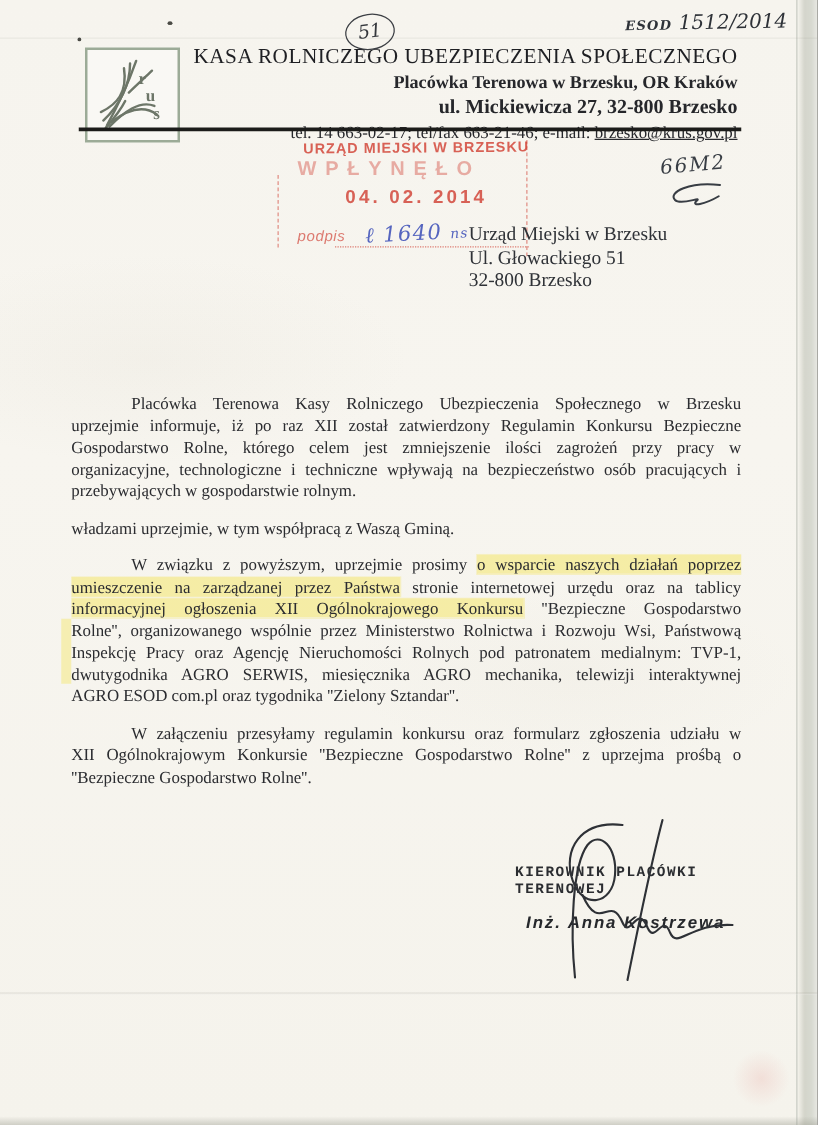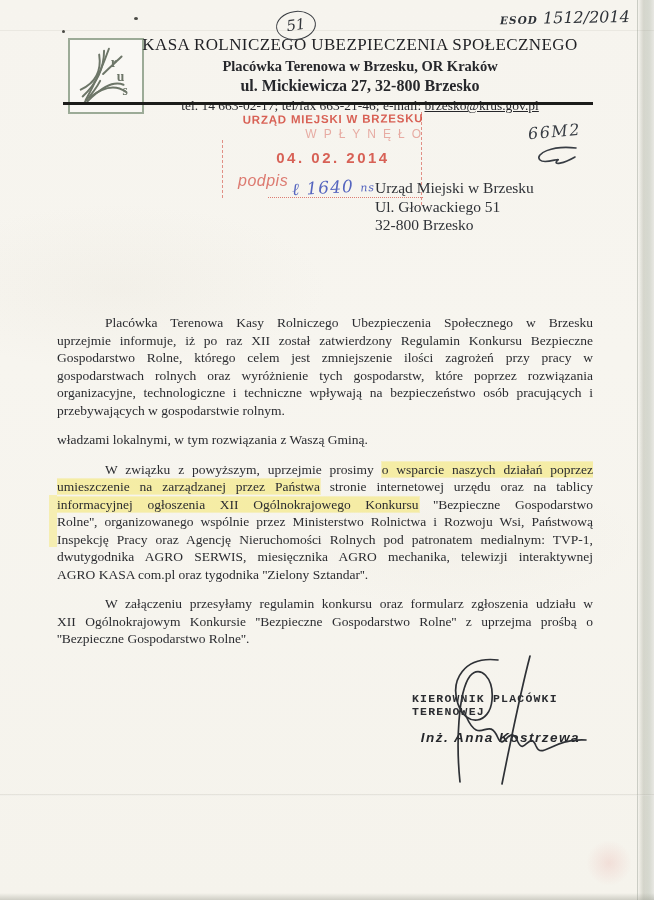--- a/index.html
+++ b/index.html
@@ -21,42 +21,42 @@
     background:linear-gradient(180deg, rgba(130,132,120,0) 0%, rgba(150,152,140,0.4) 100%);}
   .crease{left:0; top:794px; width:654px; height:2px;
     background:linear-gradient(180deg, rgba(140,138,125,0.22), rgba(255,255,255,0.25));}
   .crease2{left:0; top:30px; width:654px; height:1px; background:rgba(150,148,135,0.12);}
   .speck{background:#4a4a45; border-radius:50%;}
   .smudge{right:22px; top:840px; width:46px; height:46px; border-radius:50%;
     background:radial-gradient(circle, rgba(225,130,125,0.18), transparent 70%);}
   
   .logo-box{left:68px; top:38px; width:72px; height:72px;
     border:2px solid #9cab97; background:rgba(255,255,255,0.35);}
-  .letterhead{left:130px; top:34px; width:460px; text-align:center; line-height:1.25;}
+  .letterhead{left:130px; top:34px; width:460px; text-align:right; line-height:1.25;}
   .org-name{font-size:17px; letter-spacing:0.4px; color:#1e1f23;}
   .org-branch{font-size:14.5px; font-weight:bold; margin-top:2px;}
   .org-address{font-size:16px; font-weight:bold; margin-top:1px;}
   .org-contact{font-size:13.5px; margin-top:2px;}
   .org-contact .email{text-decoration:underline;}
   .rule{left:63px; top:102px; width:530px; height:2.5px; background:#1c1c1a;}
   .esod{left:500px; top:8px; width:140px; font-style:italic; color:#2e3238;
     transform:rotate(-1deg); font-size:16px; font-family:"DejaVu Serif",serif;}
   .esod .pfx{font-size:10.5px; letter-spacing:1px; font-weight:bold;}
   .circled-num{left:276px; top:11px; width:38px; height:27px; border:1.6px solid #3c3f44;
     border-radius:50%; transform:rotate(-8deg); text-align:center; line-height:26px;
     font-size:15px; font-style:italic; color:#34373c; font-family:"DejaVu Serif",serif;}
   
   .stamp{color:#d94f44; font-family:"Liberation Sans",sans-serif;}
   .stamp-l1{left:238px; top:113px; width:190px; text-align:center; font-size:11.5px;
     font-weight:bold; letter-spacing:0.8px; color:rgba(210,70,58,0.85); transform:rotate(-0.5deg);}
-  .stamp-l2{left:238px; top:127px; width:190px; text-align:right; font-size:12px;
-    font-weight:normal; letter-spacing:7px; color:rgba(210,70,58,0.42); filter:blur(0.4px);}
+  .stamp-l2{left:238px; top:127px; width:190px; text-align:left; font-size:16px;
+    font-weight:bold; letter-spacing:7px; color:rgba(210,70,58,0.42); filter:blur(0.4px);}
   .stamp-date{left:258px; top:149px; width:150px; text-align:center; font-size:15px;
     font-weight:bold; letter-spacing:2.5px; color:rgba(208,60,48,0.8);}
-  .stamp-podpis{left:238px; top:172px; font-size:16px; font-style:italic;
+  .stamp-podpis{left:238px; top:182px; font-size:12px; font-style:italic;
     color:rgba(210,70,58,0.7); letter-spacing:0.5px;}
   .stamp-dotline{left:268px; top:197px; width:155px; border-bottom:1.5px dotted rgba(208,60,48,0.65);}
   .stamp-vl{border-left:1.5px dashed rgba(208,60,48,0.55); width:0;}
   .vl-left{left:222px; top:140px; height:58px;}
   .vl-right{left:421px; top:112px; height:93px;}
   .reg-num{left:292px; top:177px; font-size:17px; color:#5565bf; font-style:italic;
     font-family:"DejaVu Serif",serif; transform:rotate(-3deg); letter-spacing:1px;}
   .reg-num small{font-size:11px;}
   .ref-note{left:528px; top:122px; font-size:16px; font-style:italic; color:#383d44;
     font-family:"DejaVu Serif",serif; transform:rotate(-5deg); letter-spacing:1.5px;}
@@ -145,35 +145,34 @@
     <div>32-800  Brzesko</div>
   </div>
 
   <div class="abs stray-hl"></div>
 
   <div class="abs letter-body" id="letter-body">
       <div class="para">
         <div class="line first"><span>Placówka Terenowa Kasy Rolniczego Ubezpieczenia Społecznego w Brzesku</span></div>
         <div class="line"><span>uprzejmie informuje, iż po raz XII został zatwierdzony Regulamin Konkursu Bezpieczne</span></div>
         <div class="line"><span>Gospodarstwo Rolne, którego celem jest zmniejszenie ilości zagrożeń przy pracy w</span></div>
-        <div class="line"><span>gospodarstwach rolnych oraz wyróżnienie tych gospodarstw, które poprzez rozwiązania</span></div>
         <div class="line"><span>organizacyjne, technologiczne i techniczne wpływają na bezpieczeństwo osób pracujących i</span></div>
         <div class="line last"><span>przebywających w gospodarstwie rolnym.</span></div>
       </div>
       <div class="para">
-        <div class="line last"><span>władzami lokalnymi, w tym rozwiązania z Waszą Gminą.</span></div>
+        <div class="line last"><span>władzami uprzejmie, w tym współpracą z Waszą Gminą.</span></div>
       </div>
       <div class="para">
         <div class="line first"><span>W związku z powyższym, uprzejmie prosimy </span><span class="hl">o wsparcie naszych działań poprzez</span></div>
         <div class="line"><span class="hl">umieszczenie na zarządzanej przez Państwa</span><span> stronie internetowej urzędu oraz na tablicy</span></div>
         <div class="line"><span class="hl">informacyjnej ogłoszenia XII Ogólnokrajowego Konkursu</span><span> ''Bezpieczne Gospodarstwo</span></div>
         <div class="line"><span>Rolne'', organizowanego wspólnie przez Ministerstwo Rolnictwa i Rozwoju Wsi, Państwową</span></div>
         <div class="line"><span>Inspekcję Pracy oraz Agencję Nieruchomości Rolnych pod patronatem medialnym: TVP-1,</span></div>
         <div class="line"><span>dwutygodnika AGRO SERWIS, miesięcznika AGRO mechanika, telewizji interaktywnej</span></div>
-        <div class="line last"><span>AGRO KASA com.pl oraz tygodnika ''Zielony Sztandar''.</span></div>
+        <div class="line last"><span>AGRO ESOD com.pl oraz tygodnika ''Zielony Sztandar''.</span></div>
       </div>
       <div class="para">
         <div class="line first"><span>W załączeniu przesyłamy regulamin konkursu oraz formularz zgłoszenia udziału w</span></div>
         <div class="line"><span>XII Ogólnokrajowym Konkursie ''Bezpieczne Gospodarstwo Rolne'' z uprzejma prośbą o</span></div>
         <div class="line last"><span>''Bezpieczne Gospodarstwo Rolne''.</span></div>
       </div>
     </div>
 
   <div class="abs sig-title">
     <div>KIEROWNIK PLACÓWKI</div>

